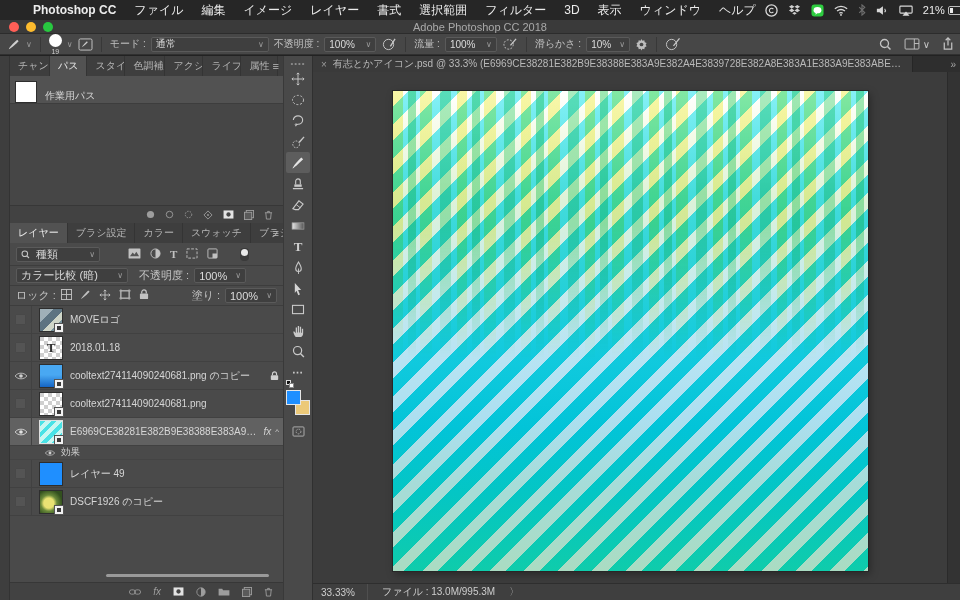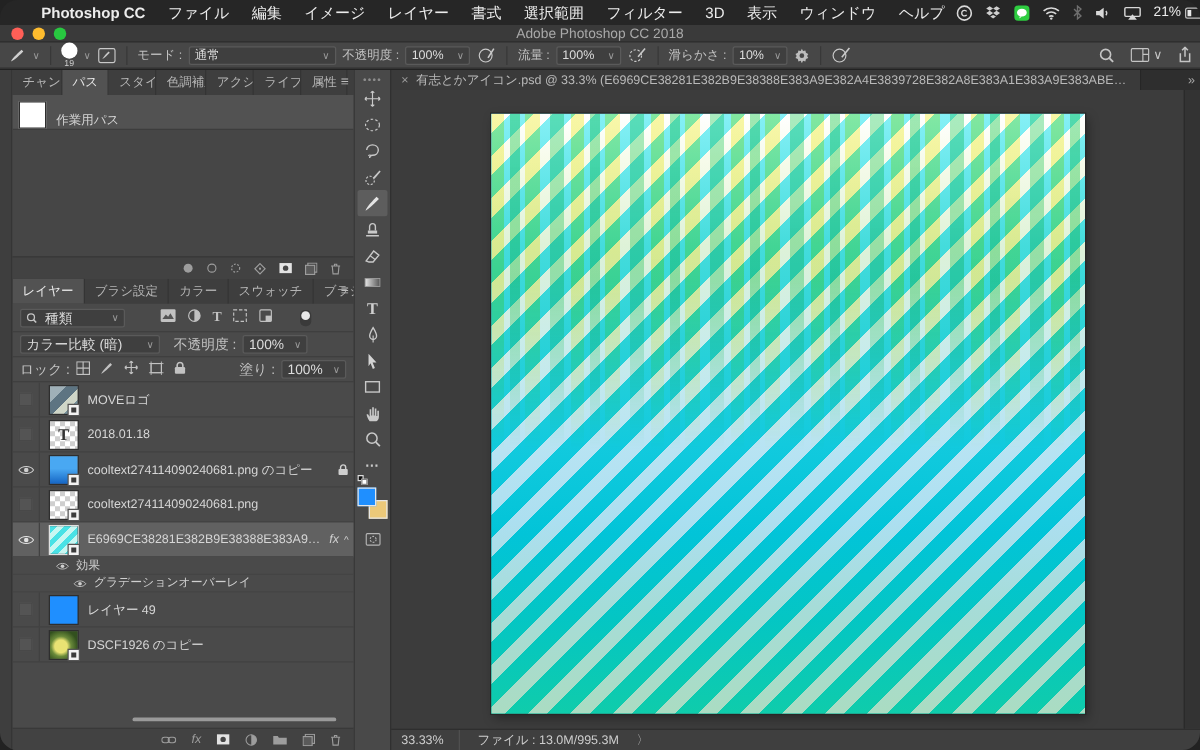--- a/index.html
+++ b/index.html
@@ -1,18 +1,18 @@
 <!DOCTYPE html>
 <html><head>
 <meta charset="utf-8">
 <style>
   * { margin:0; padding:0; box-sizing:border-box; }
   html,body { background:#222; }
   .app { position:relative; width:960px; height:600px; overflow:hidden;
-         font-family:"Liberation Sans", sans-serif; color:#c8c8c8; font-size:11px;border-radius:14px;
+         font-family:"Liberation Sans", sans-serif; color:#c8c8c8; font-size:11px;
          -webkit-font-smoothing:antialiased; }
 
   
   .menubar { position:absolute; top:0; left:0; right:0; height:20px; background:#262626;
              display:flex; align-items:center; padding:0 8px; gap:0; color:#ececec; font-size:12px; }
   .menubar .apple { margin:0 10px 0 6px; font-size:13px; }
   .menubar .menu-item { padding:0 9px; white-space:nowrap; }
   .menubar .menu-item.app-name { font-weight:bold; }
   .menubar .spacer { flex:1; }
   .menubar .status { display:flex; align-items:center; gap:10px; font-size:11px; }
@@ -548,27 +548,20 @@
             </span>
           </div>
 
           <div class="effect-row">
             <svg width="12" height="8" viewBox="0 0 16 12">
                 <path d="M1 6C4 1.5 12 1.5 15 6 12 10.5 4 10.5 1 6z" fill="none" stroke="#cfcfcf"></path>
                 <circle cx="8" cy="6" r="2.2" fill="#cfcfcf"></circle>
               </svg>
             <span>効果</span>
           </div>
-          <div class="effect-row sub">
-            <svg width="12" height="8" viewBox="0 0 16 12">
-                <path d="M1 6C4 1.5 12 1.5 15 6 12 10.5 4 10.5 1 6z" fill="none" stroke="#cfcfcf"></path>
-                <circle cx="8" cy="6" r="2.2" fill="#cfcfcf"></circle>
-              </svg>
-            <span>グラデーションオーバーレイ</span>
-          </div>
 
 
           <div class="layer-row">
             <span class="eye-cell">
                 <span class="eye-off"></span>
               </span>
             <span class="thumb t-l49"></span>
             <span class="lname">レイヤー 49</span>
           </div>
 

